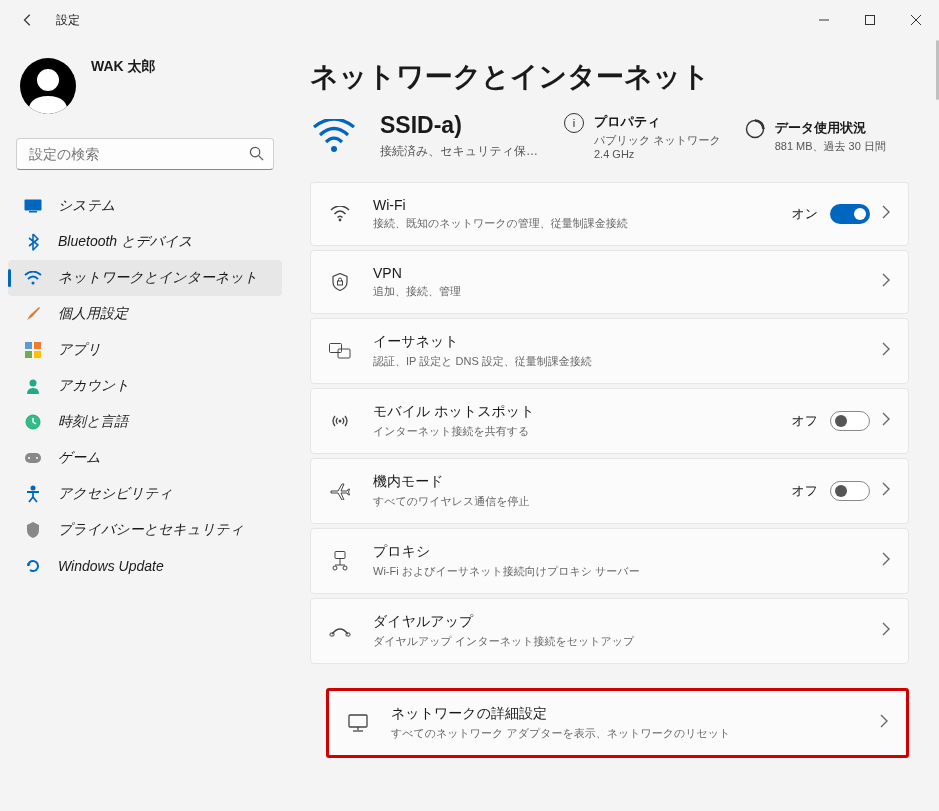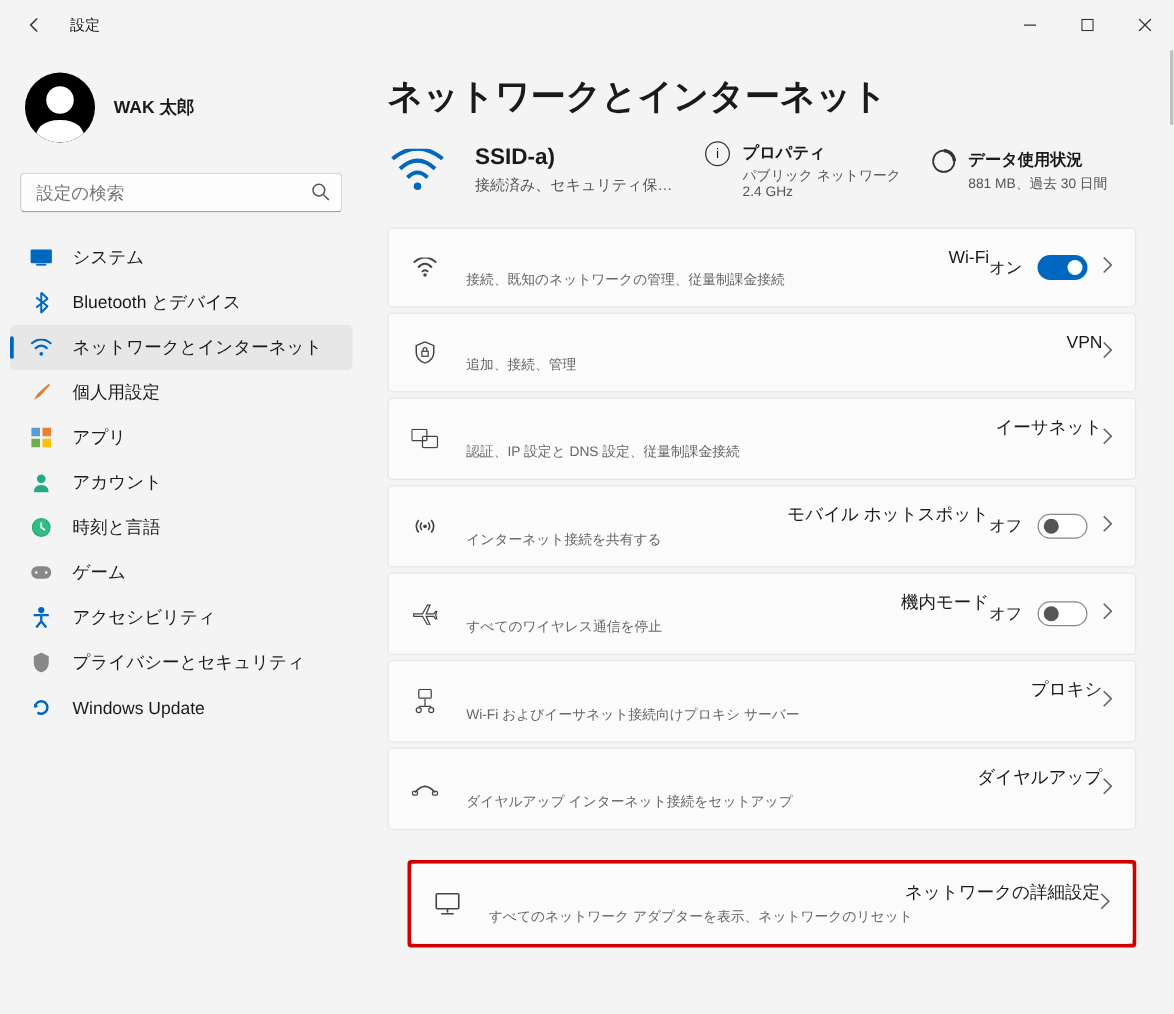--- a/index.html
+++ b/index.html
@@ -7,52 +7,52 @@
 
 .titlebar { height: 40px; display: flex; align-items: center; padding-left: 18px; }
 .back-btn { width: 20px; height: 20px; display:flex; align-items:center; justify-content:center; cursor:pointer; }
 .title-text { margin-left: 18px; font-size: 12px; }
 .win-controls { margin-left: auto; display: flex; }
 .win-btn { width: 46px; height: 40px; display:flex; align-items:center; justify-content:center; }
 
 .app { display: flex; height: calc(100% - 40px); }
 
 .sidebar { width: 290px; padding: 0 8px; display:flex; flex-direction:column; }
-.profile { display:flex; align-items:center; gap: 15px; padding: 18px 12px 24px; }
+.profile { display:flex; gap: 15px; padding: 18px 12px 24px; }
 .avatar { width: 56px; height: 56px; border-radius: 50%; background: #000; position: relative; overflow:hidden; display:flex; align-items:center; justify-content:center; }
 .username { font-size: 14px; font-weight: 600; }
 
 .search-wrap { position:relative; margin: 0 8px 16px; }
 .search { width: 100%; height: 32px; border: 1px solid #d0d0d0; border-bottom: 1px solid #888; border-radius: 4px; padding: 0 34px 0 12px; font-size: 14px; background: #fdfdfd; }
 .search-icon { position:absolute; right:10px; top:8px; color:#555; }
 
 .nav { list-style:none; margin-top: 2px; }
-.nav-item { display:flex; align-items:center; gap: 16px; padding: 9px 16px; border-radius: 4px; font-size: 14px; cursor:pointer; position:relative; }
+.nav-item { display:flex; align-items:center; gap: 16px; padding: 9px 16px; border-radius: 4px; font-size: 14px; cursor:pointer; position:relative;font-style:italic; }
 .nav-item.selected { background: #e7e7e7; }
 .nav-item.selected::before { content:""; position:absolute; left:0; top:9px; bottom:9px; width:3px; background:#0067c0; border-radius:2px; }
 .nav-icon { width:18px; height:18px; display:flex; align-items:center; justify-content:center; }
 
 .main { flex:1; padding: 18px 30px 20px 20px; overflow-y:auto; position:relative; }
 .page-title { font-size: 28px; font-weight: 600; margin-bottom: 16px; }
 
 .status-row { display:flex; align-items:center; gap: 24px; margin-bottom: 22px; flex-wrap:wrap; }
 .status-left { display:flex; align-items:center; gap: 22px; }
 .wifi-big { width:48px; height:48px; display:flex; align-items:center; justify-content:center; color:#0067c0; }
-.ssid-block .ssid { font-size: 18px; font-weight:600; }
+.ssid-block .ssid { font-size: 23px; font-weight:600; }
 .ssid-block .ssid-sub { font-size: 12px; color:#555; margin-top:4px; max-width:160px; white-space:nowrap; overflow:hidden; text-overflow:ellipsis; }
 .stat-tile { display:flex; align-items:flex-start; gap:10px; }
 .stat-icon { width:20px; height:20px; border:1.5px solid #333; border-radius:50%; display:flex; align-items:center; justify-content:center; font-size:11px; }
 .stat-icon.nob { border:none; }
 .stat-title { font-size:13px; font-weight:700; }
 .stat-sub { font-size:11px; color:#555; margin-top:2px; }
 
 .card { background:#fbfbfb; border:1px solid #e6e6e6; border-radius:4px; margin-bottom:4px; display:flex; align-items:center; padding: 14px 18px; cursor:pointer; }
 .card-icon { width:22px; display:flex; justify-content:center; color:#444; margin-right:22px; }
 .card-body { flex:1; }
-.card-title { font-size:14px;text-align:right; }
+.card-title { font-size:14px; }
 .card-sub { font-size:11px; color:#666; margin-top:3px; }
 .card-right { display:flex; align-items:center; gap:12px; }
 .state-label { font-size:13px; }
 .chevron { color:#666; }
 
 .toggle { width:40px; height:20px; border-radius:10px; position:relative; }
 .toggle.on { background:#0067c0; }
 .toggle.off { background:#fff; border:1px solid #888; }
 .toggle .knob { position:absolute; width:12px; height:12px; border-radius:50%; top:4px; }
 .toggle.on .knob { background:#fff; right:4px; }

